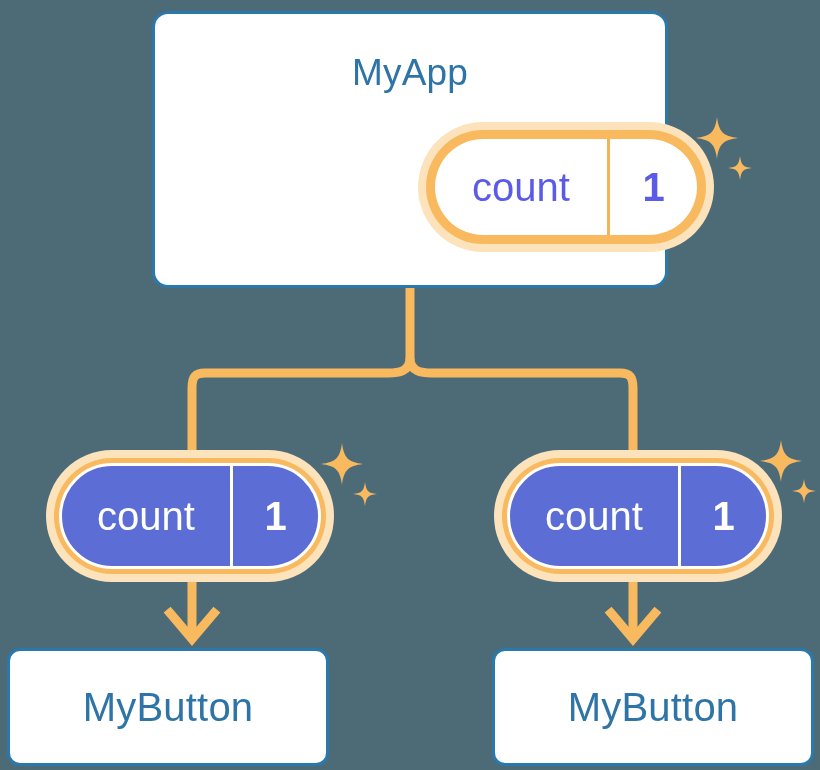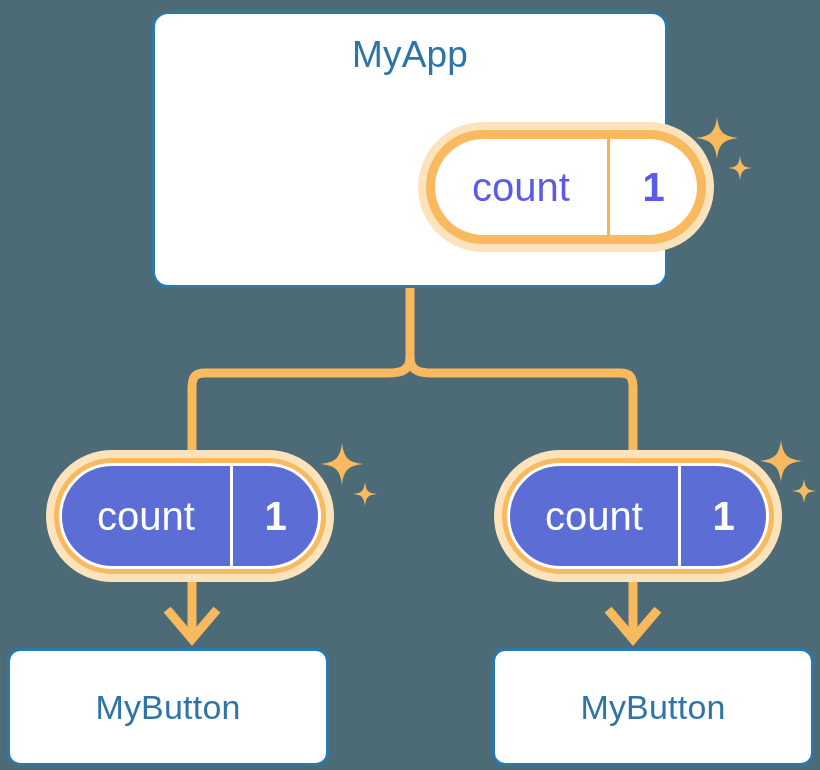--- a/index.html
+++ b/index.html
@@ -42,21 +42,21 @@
   #app-card {
     left: 152px;
     top: 11px;
     width: 516px;
     height: 277px;
     border-radius: 16px;
   }
   #app-title {
     position: absolute;
     left: 0;
-    top: 20px;
+    top: 38px;
     width: 100%;
     text-align: center;
     color: #2e74a6;
     font-size: 37px;
     font-weight: 400;
     letter-spacing: 0.2px;
   }
 
   .button-card {
     height: 118px;
@@ -71,21 +71,21 @@
     top: 648px;
     width: 322px;
   }
   #button-card-right {
     left: 492px;
     top: 648px;
     width: 322px;
   }
   .button-label {
     color: #2e74a6;
-    font-size: 34px;
+    font-size: 40px;
     font-weight: 400;
     letter-spacing: 0.2px;
   }
 
   
   .pill-wrap {
     position: absolute;
   }
   
   .pill-glow {

